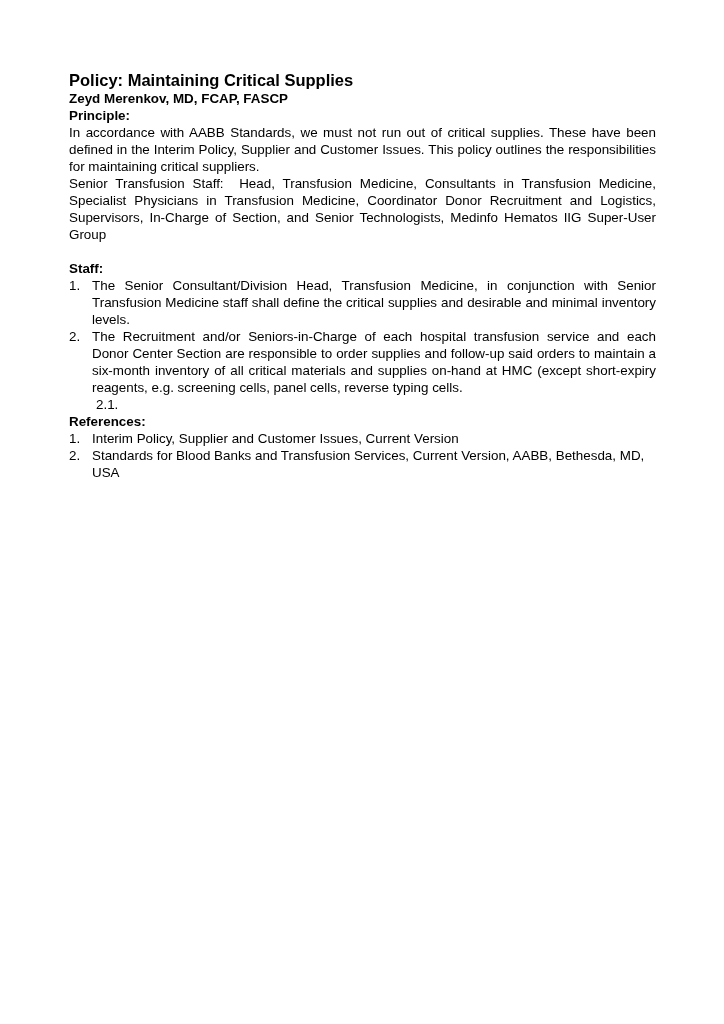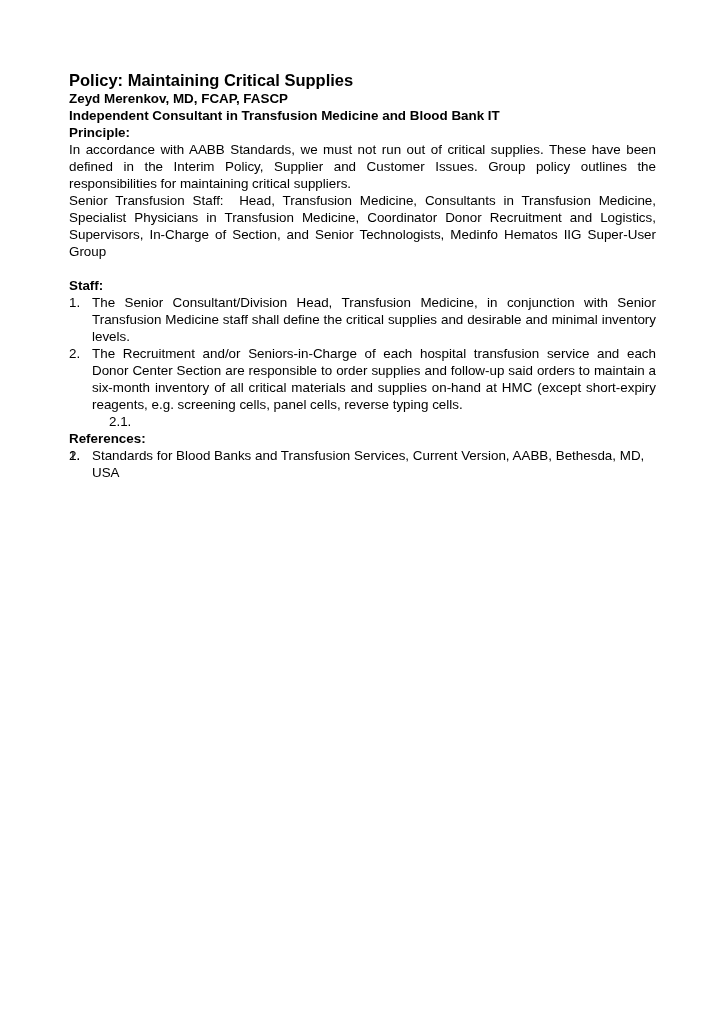--- a/index.html
+++ b/index.html
@@ -22,34 +22,33 @@
     p { margin: 0; text-align: justify; }
     .gap-lg { height: 34px; }
     ol.list { margin: 0; padding: 0; list-style: none; }
     ol.list > li {
       position: relative; padding-left: 23px; text-align: justify;
     }
     ol.list > li > .num { position: absolute; left: 0; top: 0; }
     .sub {
       position: relative; padding-left: 25px; text-align: justify; margin-left: 0;
     }
-    .sub > .num { position: absolute; left: 17px; top: 0; }
+    .sub > .num { position: absolute; left: 4px; top: 0; }
     b { font-weight: normal; }
   </style>
 </head>
 <body>
 
 <div class="page">
   <div class="title">Policy:  Maintaining Critical Supplies</div>
   <div class="subtitle">Zeyd Merenkov, MD, FCAP, FASCP</div>
-  <div class="subtitle">Independent Consultant in Transfusion Medicine and Blood Bank IT</div>
 
   <section>
     <div class="heading">Principle:</div>
-    <p>In accordance with AABB Standards, we must not run out of critical supplies.  These have been defined in the Interim Policy, Supplier and Customer Issues.  Group policy outlines the responsibilities for maintaining critical suppliers.</p>
+    <p>In accordance with AABB Standards, we must not run out of critical supplies.  These have been defined in the Interim Policy, Supplier and Customer Issues.  This policy outlines the responsibilities for maintaining critical suppliers.</p>
   </section>
 
   <section>
     <p><b>Senior Transfusion Staff:</b><span style="white-space:pre-wrap">  Head, Transfusion Medicine, Consultants in Transfusion Medicine, Specialist Physicians in Transfusion Medicine, Coordinator Donor Recruitment and Logistics, Supervisors, In-Charge of Section, and Senior Technologists, Medinfo Hematos IIG Super-User Group</span></p>
   </section>
 
   <div class="gap-lg"></div>
 
   <section style="margin-top:-17px">
     <div class="heading">Staff:</div>
@@ -68,20 +67,21 @@
     </ol>
   </section>
 
   <div class="gap-lg"></div>
 
   <section style="margin-top:-17px">
     <div class="heading">References:</div>
     <ol class="list">
       <li>
         <span class="num">1.</span>
+        <span>Interim Policy, Supplier and Customer Issues, Current Version</span>
       </li>
       <li style="text-align:left">
         <span class="num">2.</span>
         <span>Standards for Blood Banks and Transfusion Services, Current Version, AABB, Bethesda, MD, USA</span>
       </li>
     </ol>
   </section>
 </div>
 
 </body></html>

